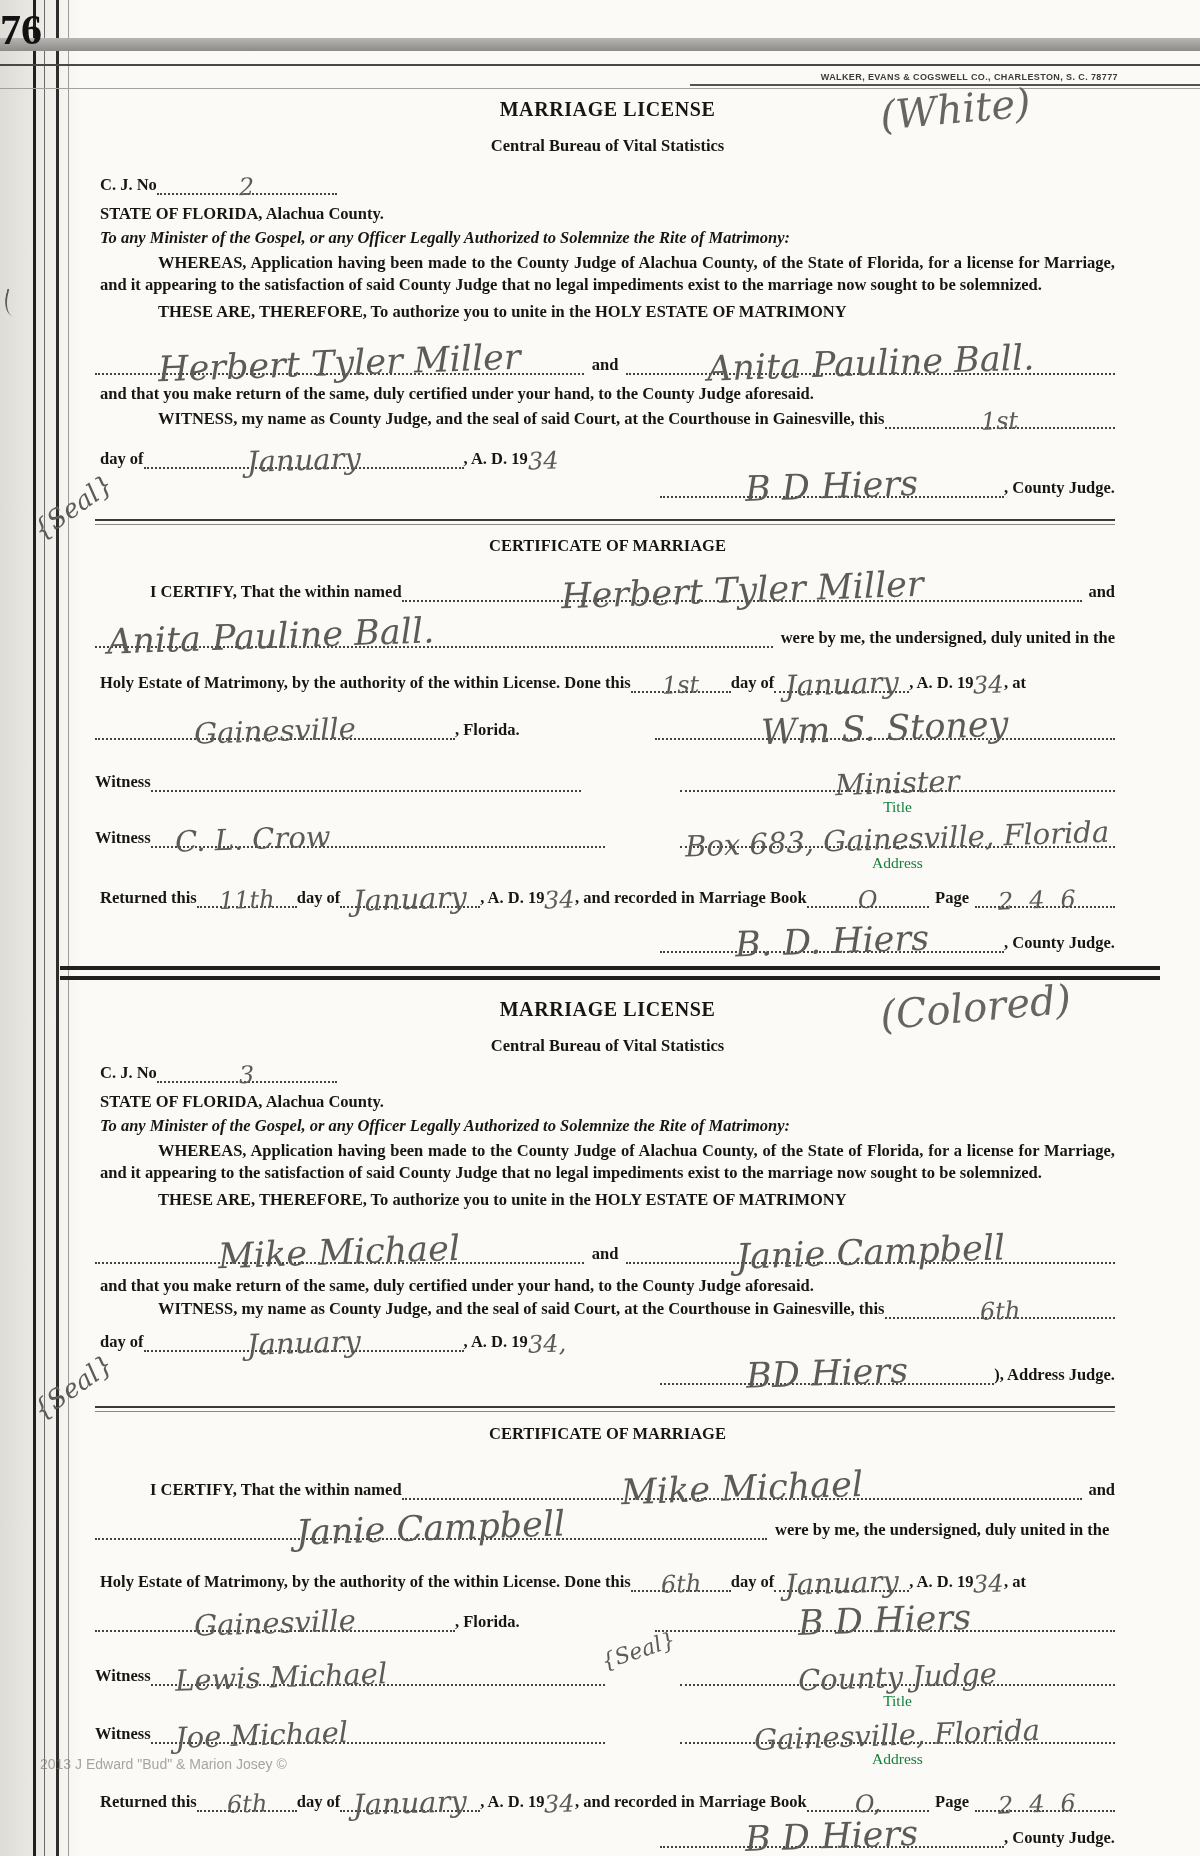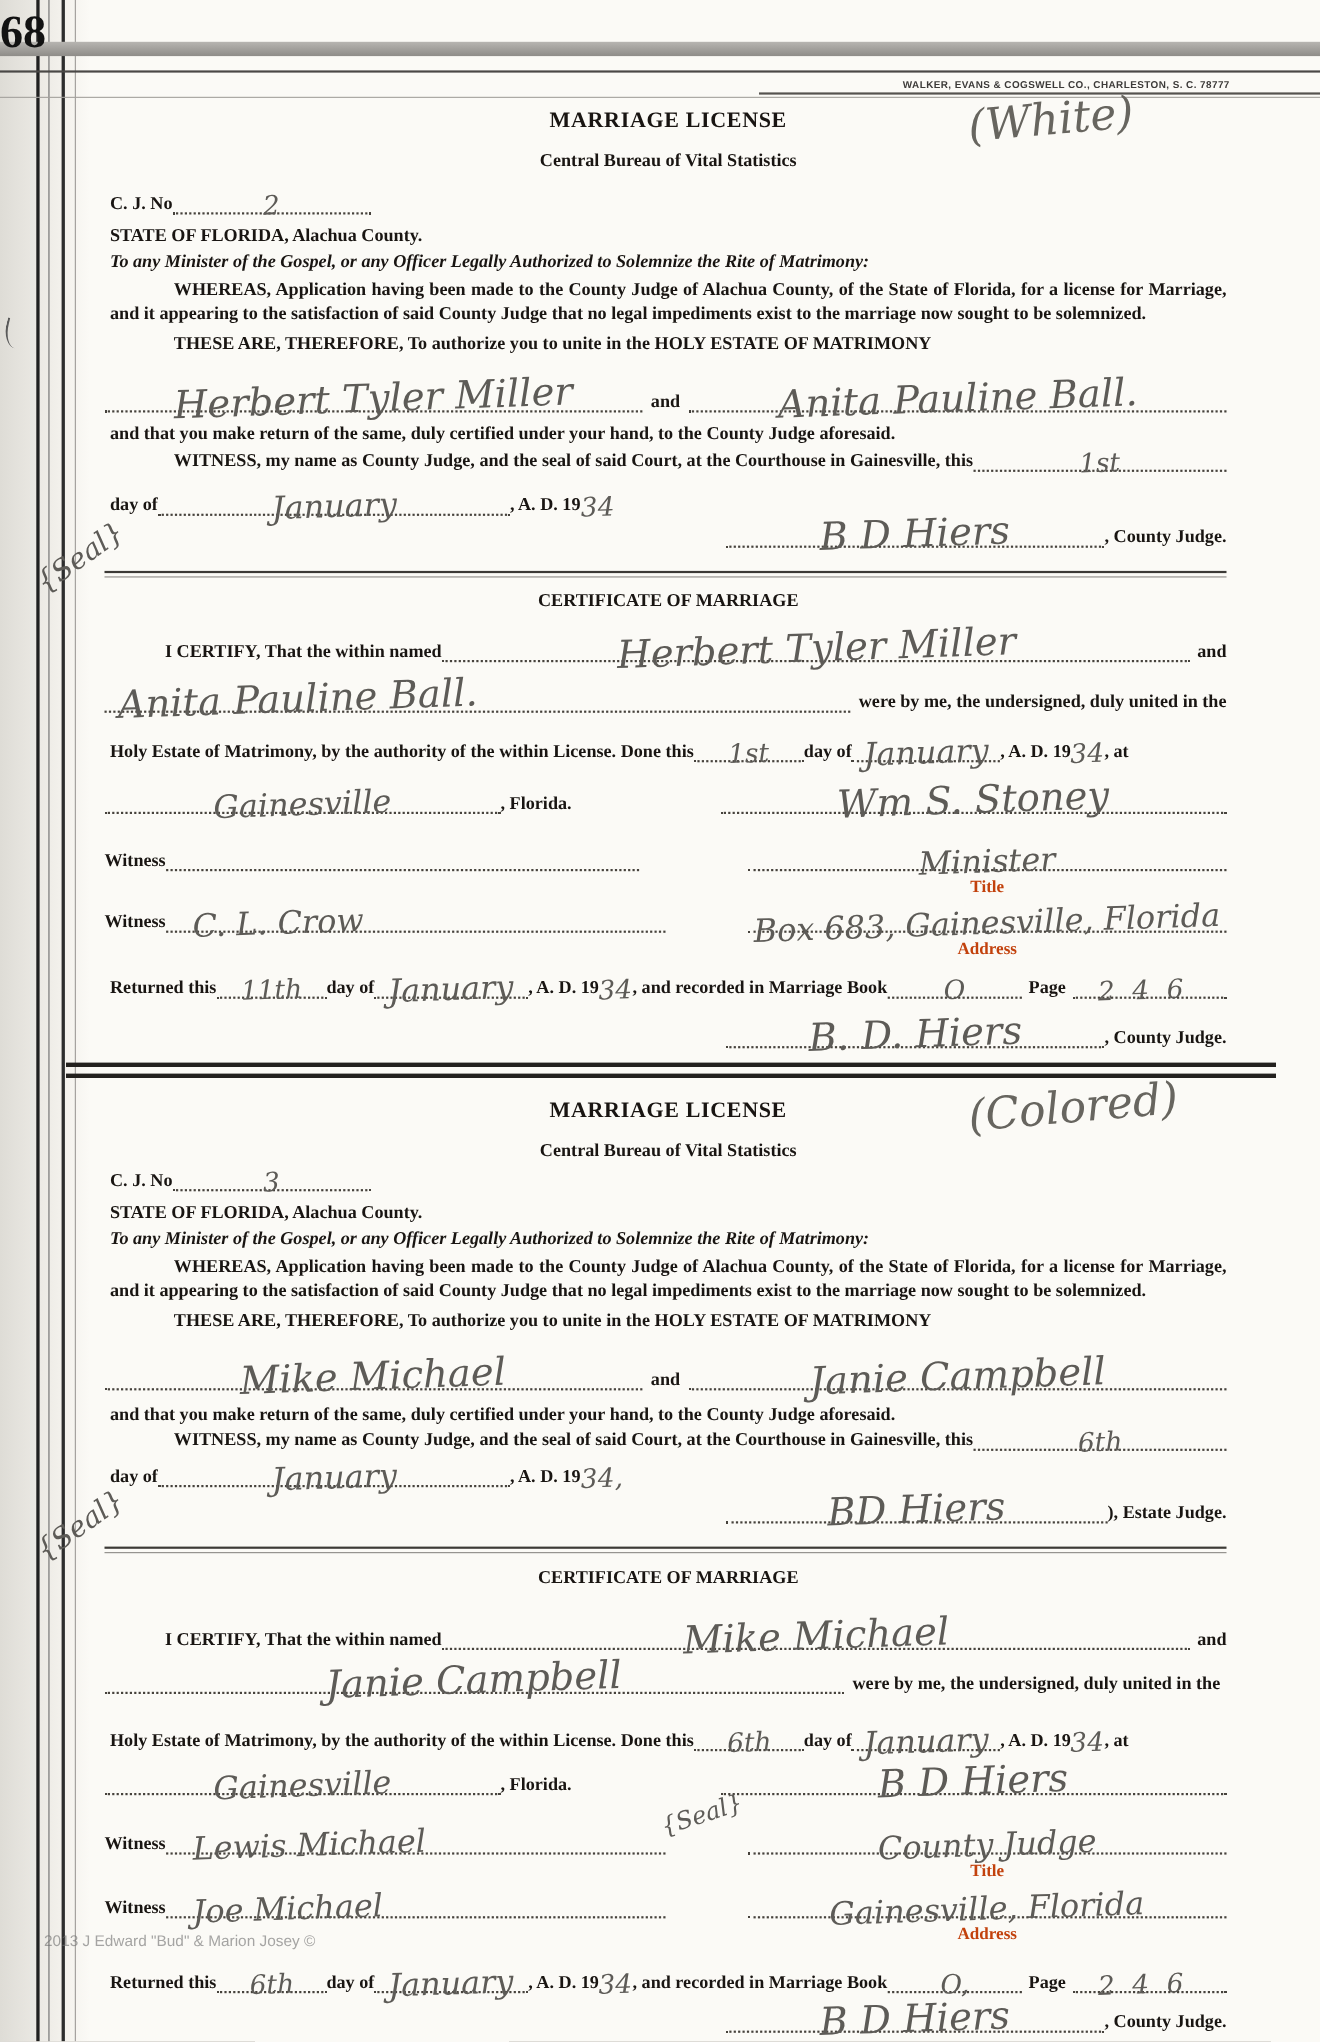--- a/index.html
+++ b/index.html
@@ -38,21 +38,21 @@
   .hw-xl{font-size:35px;}
   .hw-lg{font-size:29px;}
   .hw-md{font-size:24px;top:4px;}
   .hw-inline{display:inline-block;position:relative;top:2px;}
   .spread{letter-spacing:16px;}
   .race{position:absolute;font-family:"DejaVu Serif",serif;font-style:italic;color:#67655f;
         font-size:40px;transform:rotate(-5deg);}
   .seal{position:absolute;font-family:"DejaVu Serif",serif;font-style:italic;color:#5d5b57;
         transform:rotate(-35deg);font-size:26px;}
   .seal.mid{transform:rotate(-18deg);font-size:22px;}
-  .caption{position:absolute;font-weight:bold;font-size:15.5px;text-align:center;color:#c2410c;}
+  .caption{position:absolute;font-weight:normal;font-size:15.5px;text-align:center;color:#15803d;}
   .imprint{position:absolute;font-family:"Liberation Sans",sans-serif;font-size:9px;
            font-weight:bold;color:#3d3b39;letter-spacing:.4px;text-align:right;}
   .wm{position:absolute;font-family:"Liberation Sans",sans-serif;font-size:14px;
       color:rgba(112,112,112,.62);}
   .pgnum{position:absolute;left:0px;top:6px;font-size:42px;font-weight:bold;color:#121212;}
   .rule{position:absolute;height:2px;background:#3c3a36;}
   .rule.thin{height:1px;background:#8b8985;}
   .rule.heavy{height:4px;background:#23211e;}
   .penmark{position:absolute;left:4px;top:290px;width:14px;height:26px;
            border-left:2px solid #5a5a5a;border-radius:0 0 0 80%;transform:rotate(14deg);}
@@ -64,21 +64,21 @@
 
   <div class="edge-left"></div>
   <div class="bindline b1"></div>
   <div class="bindline b2"></div>
   <div class="bindline b3"></div>
   <div class="bindline b4"></div>
   <div class="topband"></div>
   <div class="tl1"></div>
   <div class="tl2"></div>
   <div class="tl3"></div>
-  <div class="pgnum">68</div>
+  <div class="pgnum">76</div>
   <div class="imprint" style="left:690px;top:72px;width:428px;">WALKER, EVANS &amp; COGSWELL CO., CHARLESTON, S. C.      78777</div>
   <div class="penmark"></div>
 
   <div class="pr center title" style="left:100px;top:98px;width:1015px;">MARRIAGE LICENSE</div>
   <div class="pr center" style="left:100px;top:136px;width:1015px;">Central Bureau of Vital Statistics</div>
   <div class="race" style="left:880px;top:86px;">(White)</div>
 
   <div class="row" style="left:100px;top:155px;width:270px;height:40px;">
     <span class="print">C. J. No</span>
     <span class="lead" style="width:180px;">
@@ -268,21 +268,21 @@
       <span class="hw hw-lg">January</span>
     </span>
     <span class="print">, A. D. 19</span>
     <span class="hw hw-md hw-inline">34,</span>
   </div>
 
   <div class="row" style="left:660px;top:1341px;width:455px;height:44px;">
     <span class="lead grow">
       <span class="hw hw-xl">BD Hiers</span>
     </span>
-    <span class="print">), Estate Judge.</span>
+    <span class="print">), Address Judge.</span>
   </div>
 
   <div class="seal" style="left:28px;top:1372px;">{Seal}</div>
   <div class="rule" style="left:95px;top:1406px;width:1020px;"></div>
   <div class="rule thin" style="left:95px;top:1411px;width:1020px;"></div>
 
   <div class="pr center" style="left:100px;top:1424px;width:1015px;">CERTIFICATE OF MARRIAGE</div>
 
   <div class="row" style="left:100px;top:1454px;width:1015px;height:46px;">
     <span class="print" style="padding-left:50px;">I CERTIFY, That the within named</span>

